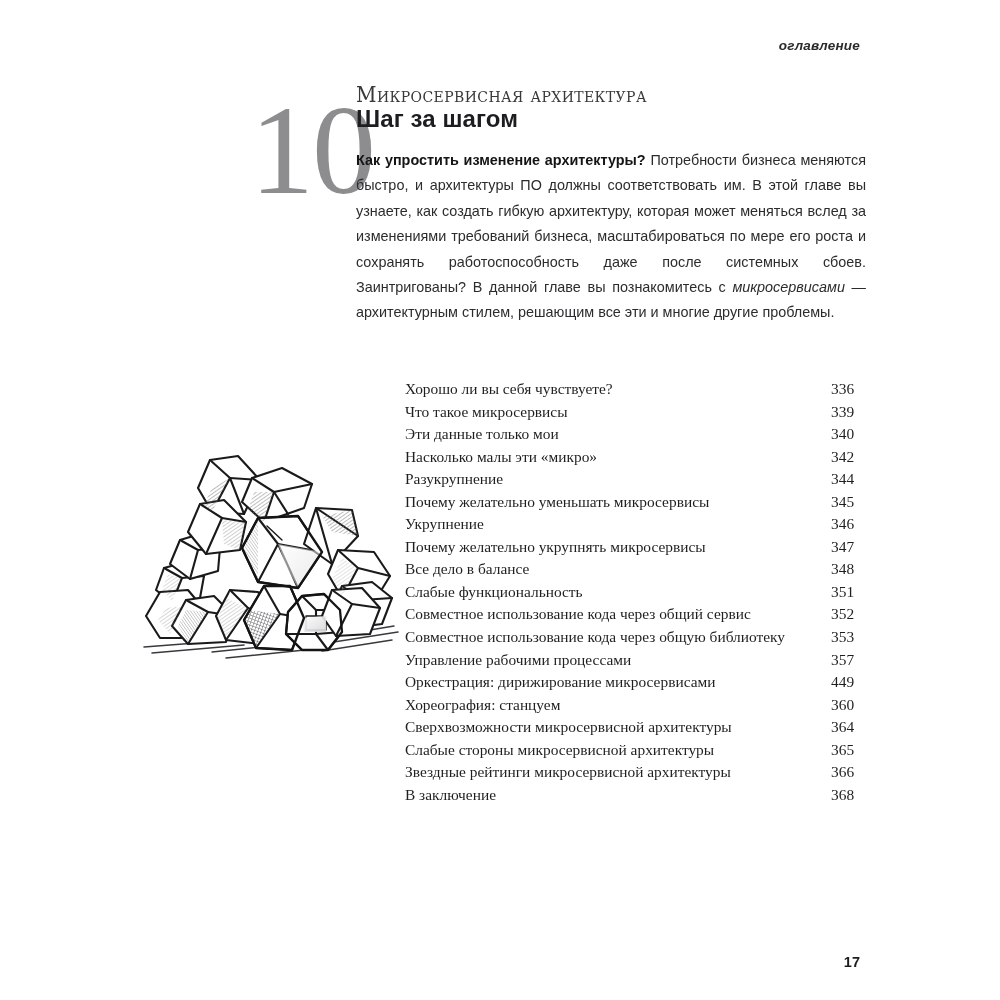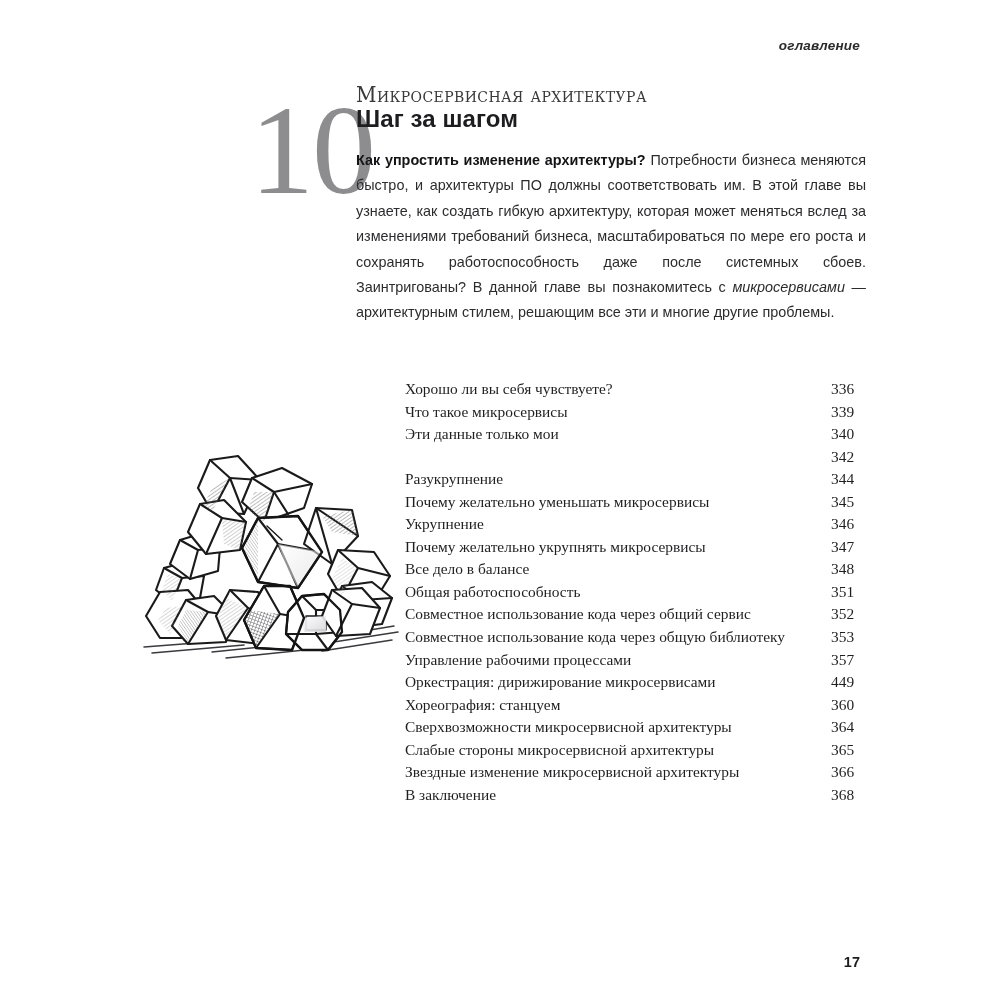--- a/index.html
+++ b/index.html
@@ -290,20 +290,21 @@
         <span class="toc-label">Что такое микросервисы</span>
         <span class="toc-filler"></span>
         <span class="toc-page">339</span>
       </div>
       <div class="toc-row">
         <span class="toc-label">Эти данные только мои</span>
         <span class="toc-filler"></span>
         <span class="toc-page">340</span>
       </div>
       <div class="toc-row">
+        <span class="toc-label">Насколько малы эти «микро»</span>
         <span class="toc-filler"></span>
         <span class="toc-page">342</span>
       </div>
       <div class="toc-row">
         <span class="toc-label">Разукрупнение</span>
         <span class="toc-filler"></span>
         <span class="toc-page">344</span>
       </div>
       <div class="toc-row">
         <span class="toc-label">Почему желательно уменьшать микросервисы</span>
@@ -319,21 +320,21 @@
         <span class="toc-label">Почему желательно укрупнять микросервисы</span>
         <span class="toc-filler"></span>
         <span class="toc-page">347</span>
       </div>
       <div class="toc-row">
         <span class="toc-label">Все дело в балансе</span>
         <span class="toc-filler"></span>
         <span class="toc-page">348</span>
       </div>
       <div class="toc-row">
-        <span class="toc-label">Общая работоспособность</span>
+        <span class="toc-label">Слабые функциональность</span>
         <span class="toc-filler"></span>
         <span class="toc-page">351</span>
       </div>
       <div class="toc-row">
         <span class="toc-label">Совместное использование кода через общий сервис</span>
         <span class="toc-filler"></span>
         <span class="toc-page">352</span>
       </div>
       <div class="toc-row">
         <span class="toc-label">Совместное использование кода через общую библиотеку</span>
@@ -359,21 +360,21 @@
         <span class="toc-label">Сверхвозможности микросервисной архитектуры</span>
         <span class="toc-filler"></span>
         <span class="toc-page">364</span>
       </div>
       <div class="toc-row">
         <span class="toc-label">Слабые стороны микросервисной архитектуры</span>
         <span class="toc-filler"></span>
         <span class="toc-page">365</span>
       </div>
       <div class="toc-row">
-        <span class="toc-label">Звездные изменение микросервисной архитектуры</span>
+        <span class="toc-label">Звездные рейтинги микросервисной архитектуры</span>
         <span class="toc-filler"></span>
         <span class="toc-page">366</span>
       </div>
       <div class="toc-row">
         <span class="toc-label">В заключение</span>
         <span class="toc-filler"></span>
         <span class="toc-page">368</span>
       </div>
     </div>
 

